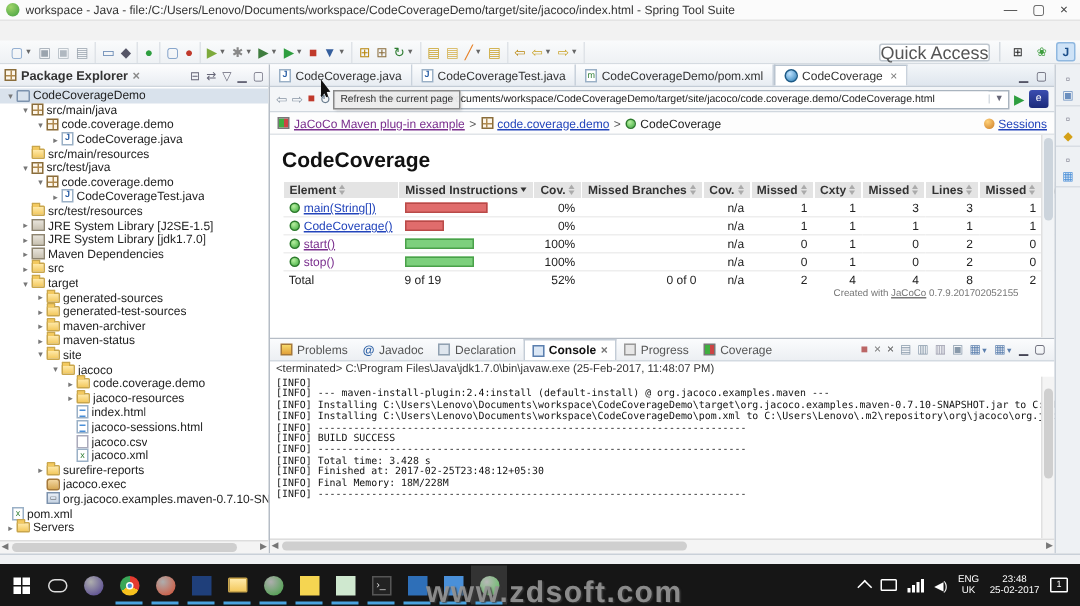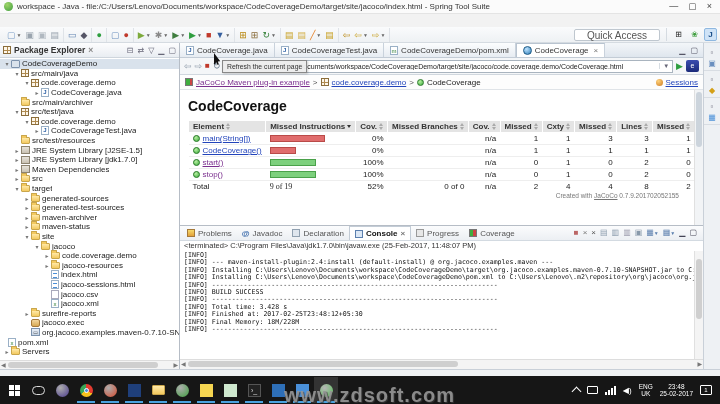--- a/index.html
+++ b/index.html
@@ -16,21 +16,21 @@
   
   #menubar{position:absolute;left:0;top:14px;width:720px;height:13px;background:#f7f7f7;border-bottom:1px solid #e7e7e7;display:flex;align-items:center;padding-left:4px;}
   #menubar span{padding:0 5px;font-size:8.5px;color:#222;}
 
   
   #toolbar{position:absolute;left:0;top:27px;width:720px;height:16px;background:linear-gradient(#fafbfc,#eef1f4);border-bottom:1px solid #d5dbe1;display:flex;align-items:center;padding:0 3px;}
   .tbgroup{display:flex;align-items:center;border-right:1px solid #dfe3e8;padding:0 2px;height:14px;}
   .tbi{display:flex;align-items:center;padding:0 2px;font-size:9px;line-height:12px;}
   .tbi .dd{font-size:5px;color:#666;margin-left:1px;}
   #tbspacer{flex:1;}
-  #quickaccess{border:1px solid #bfc7cf;background:#fff;border-radius:2px;font-size:10px;color:#555;padding:0 12px;height:12px;line-height:11px;margin-right:6px;}
+  #quickaccess{border:1px solid #bfc7cf;background:#fff;border-radius:2px;font-size:12px;color:#555;padding:0 0;height:12px;line-height:11px;margin-right:6px;}
   #persp{display:flex;align-items:center;gap:3px;border-left:1px solid #d5dbe1;padding-left:5px;}
   .persp-ic{width:13px;height:13px;display:flex;align-items:center;justify-content:center;font-size:8px;border-radius:2px;}
   .persp-active{background:#cfe3f7;border:1px solid #8fb8e0;color:#1c4f8a;font-weight:bold;}
 
   
   #explorer{position:absolute;left:0;top:43px;width:180px;height:326px;background:#fff;border-right:1px solid #b6bdc6;display:flex;flex-direction:column;}
   #explorer-header{height:15px;background:linear-gradient(#fdfdfe,#e9edf2);border-bottom:1px solid #cfd6dd;display:flex;align-items:center;padding:0 3px;flex:none;}
   #explorer-header .vtab{display:flex;align-items:center;gap:3px;font-size:8.5px;font-weight:bold;color:#333;}
   #explorer-header .hicons{margin-left:auto;display:flex;gap:4px;color:#667;font-size:8px;}
   #tree{flex:1;overflow:hidden;padding-top:1px;}
@@ -322,21 +322,21 @@
           <span class="lbl">code.coverage.demo</span>
         </div>
         <div class="trow" style="padding-left: 33px;">
           <span class="chev">▸</span>
           <span class="ti i-java">J</span>
           <span class="lbl">CodeCoverage.java</span>
         </div>
         <div class="trow" style="padding-left: 13px;">
           <span class="chev"></span>
           <span class="ti i-folder"></span>
-          <span class="lbl">src/main/archiver</span>
+          <span class="lbl">src/main/resources</span>
         </div>
         <div class="trow" style="padding-left: 13px;">
           <span class="chev">▾</span>
           <span class="ti i-pkg"></span>
           <span class="lbl">src/test/java</span>
         </div>
         <div class="trow" style="padding-left: 23px;">
           <span class="chev">▾</span>
           <span class="ti i-pkg"></span>
           <span class="lbl">code.coverage.demo</span>
@@ -610,21 +610,21 @@
               <td class="num">1</td>
               <td class="num">0</td>
               <td class="num">2</td>
               <td class="num">0</td>
               <td class="num">1</td>
             </tr>
           </tbody>
         <tfoot>
             <tr>
               <td>Total</td>
-              <td style="text-align: left; font-family: Liberation Serif, serif;">9 of 19</td>
+              <td style="text-align: left;">9 of 19</td>
               <td class="num">52%</td>
               <td class="num">0 of 0</td>
               <td class="num">n/a</td>
               <td class="num">2</td>
               <td class="num">4</td>
               <td class="num">4</td>
               <td class="num">8</td>
               <td class="num">2</td>
               <td class="num">4</td>
             </tr>

